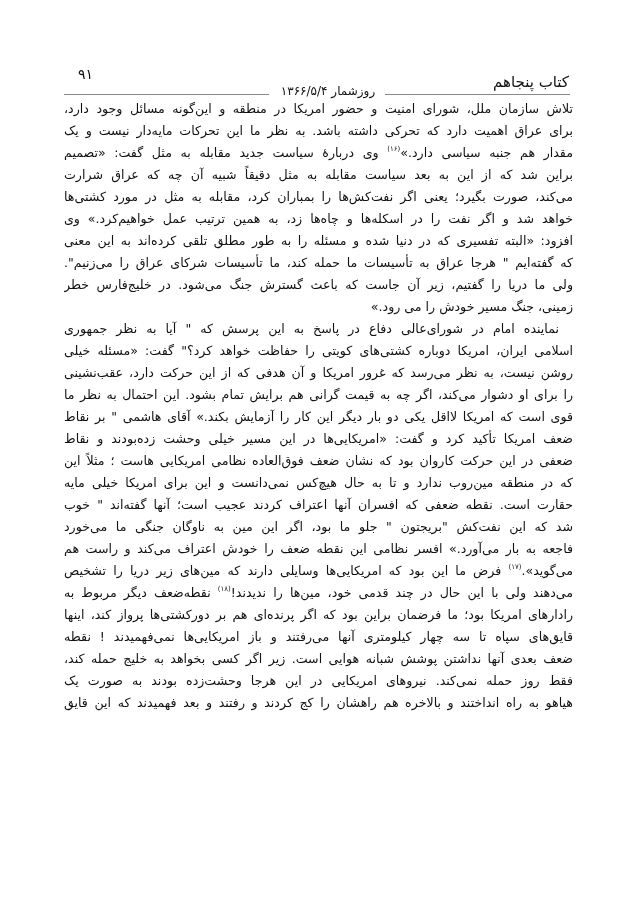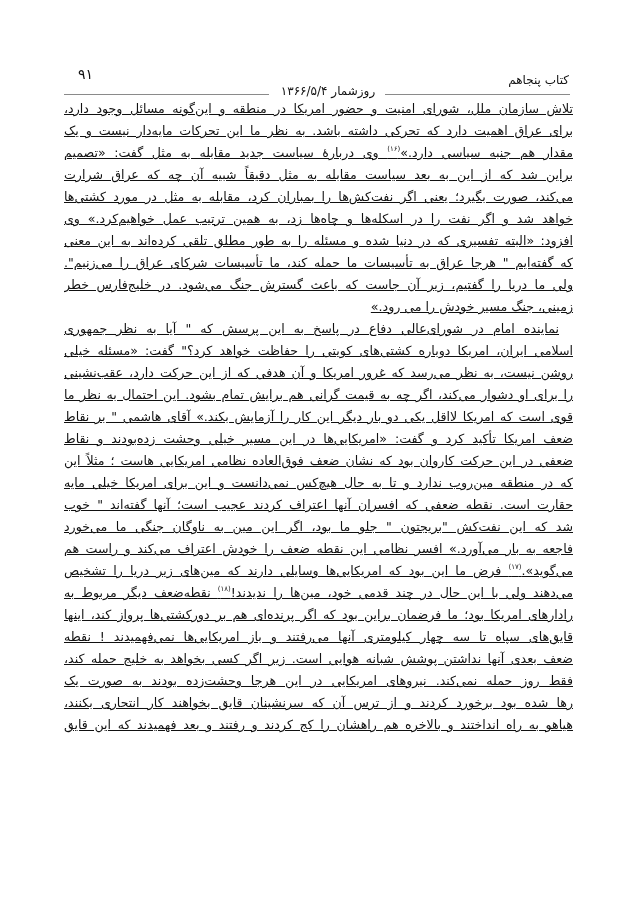--- a/index.html
+++ b/index.html
@@ -28,21 +28,21 @@
       left: 78px;
       top: 66px;
       font-size: 14px;
       direction: rtl;
       color: #111;
     }
     .book-title {
       position: absolute;
       right: 68px;
       top: 73px;
-      font-size: 12px;
+      font-size: 15px;
       color: #111;
       text-align: right;
     }
     .header-rule {
       position: absolute;
       top: 94px;
       height: 1px;
       background: #8a8a8a;
     }
     .rule-left {
@@ -71,21 +71,20 @@
       direction: rtl;
     }
     .line {
       height: 22px;
       line-height: 22px;
       font-size: 12.6px;
       text-align: justify;
       text-align-last: justify;
       white-space: nowrap;
       overflow: hidden;
-      text-decoration: underline;
     }
     .line.last {
       text-align-last: right;
     }
     .line.indent {
       padding-right: 14px;
     }
     sup {
       font-size: 7px;
       vertical-align: 6px;
@@ -123,16 +122,15 @@
       <div class="line"><span>که در منطقه مین‌روب ندارد و تا به حال هیچ‌کس نمی‌دانست و این برای امریکا خیلی مایه</span></div>
       <div class="line"><span>حقارت است. نقطه ضعفی که افسران آنها اعتراف کردند عجیب است؛ آنها گفته‌اند " خوب</span></div>
       <div class="line"><span>شد که این نفت‌کش "بریجتون " جلو ما بود، اگر این مین به ناوگان جنگی ما می‌خورد</span></div>
       <div class="line"><span>فاجعه به بار می‌آورد.» افسر نظامی این نقطه ضعف را خودش اعتراف می‌کند و راست هم</span></div>
       <div class="line"><span>می‌گوید».</span><sup>(۱۷)</sup><span> فرض ما این بود که امریکایی‌ها وسایلی دارند که مین‌های زیر دریا را تشخیص</span></div>
       <div class="line"><span>می‌دهند ولی با این حال در چند قدمی خود، مین‌ها را ندیدند!</span><sup>(۱۸)</sup><span> نقطه‌ضعف دیگر مربوط به</span></div>
       <div class="line"><span>رادارهای امریکا بود؛ ما فرضمان براین بود که اگر پرنده‌ای هم بر دورکشتی‌ها پرواز کند، اینها</span></div>
       <div class="line"><span>قایق‌های سپاه تا سه چهار کیلومتری آنها می‌رفتند و باز امریکایی‌ها نمی‌فهمیدند ! نقطه</span></div>
       <div class="line"><span>ضعف بعدی آنها نداشتن پوشش شبانه هوایی است. زیر اگر کسی بخواهد به خلیج حمله کند،</span></div>
       <div class="line"><span>فقط روز حمله نمی‌کند. نیروهای امریکایی در این هرجا وحشت‌زده بودند به صورت یک</span></div>
-      <div class="line"><span>رها شده بود برخورد کردند و از ترس آن که سرنشینان قایق بخواهند کار انتحاری بکنند،</span></div>
       <div class="line"><span>هیاهو به راه انداختند و بالاخره هم راهشان را کج کردند و رفتند و بعد فهمیدند که این قایق</span></div>
     </div>
 </div>
 
 </body></html>

